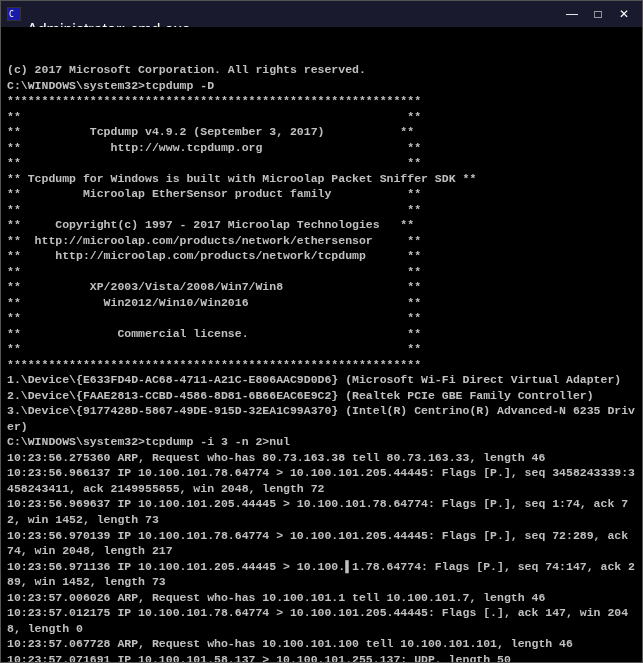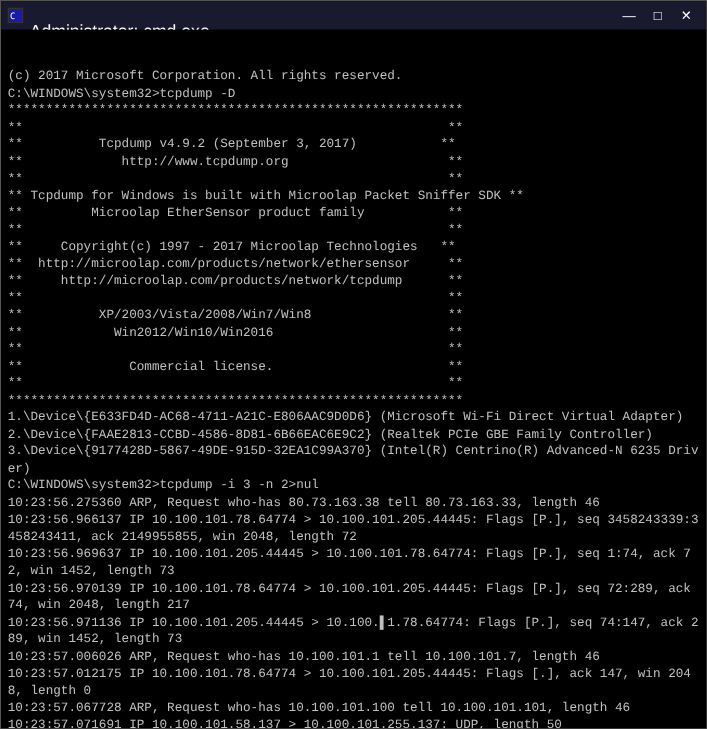--- a/index.html
+++ b/index.html
@@ -85,20 +85,21 @@
       background: #000;
       color: #c0c0c0;
       flex: 1;
       padding: 4px 6px;
       overflow: hidden;
       font-family: 'Courier New', Courier, monospace;
       font-size: 11.5px;
       line-height: 1.35;
       white-space: pre-wrap;
       word-break: break-all;
+      font-weight: bold;
     }
 
     .console-content {
       color: #c0c0c0;
     }
 
     .line {
       display: block;
       white-space: pre-wrap;
       word-break: break-all;

